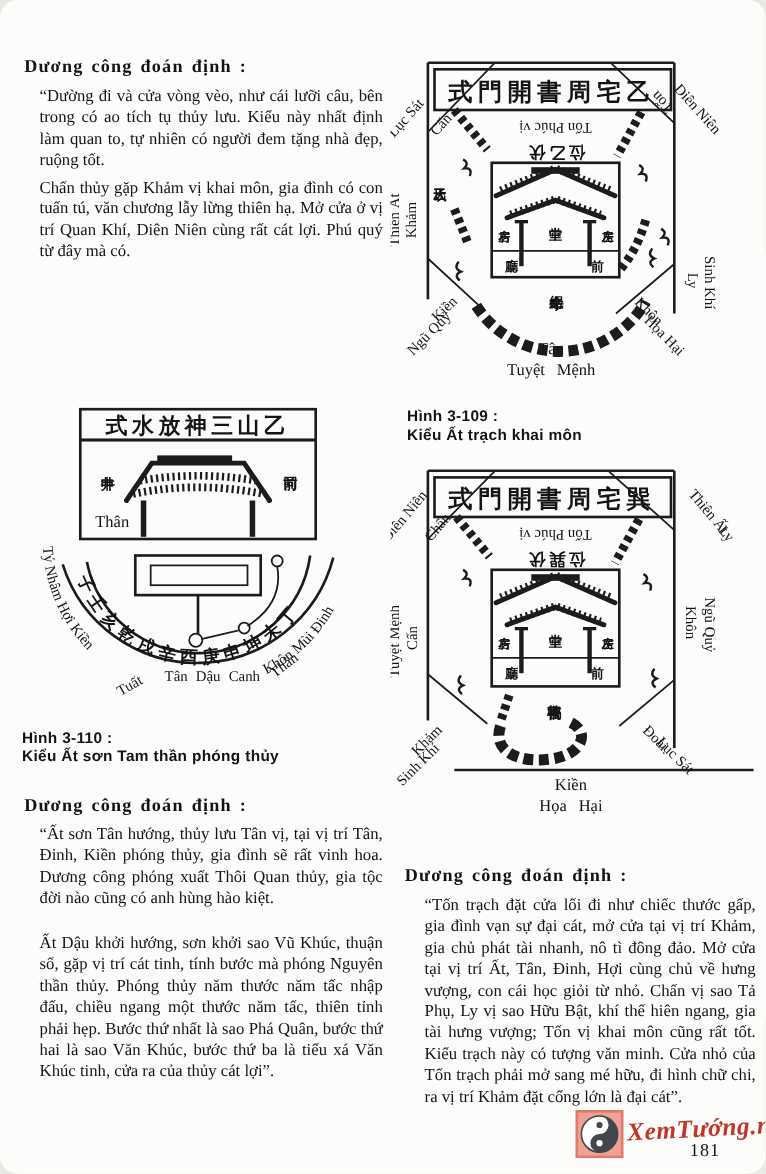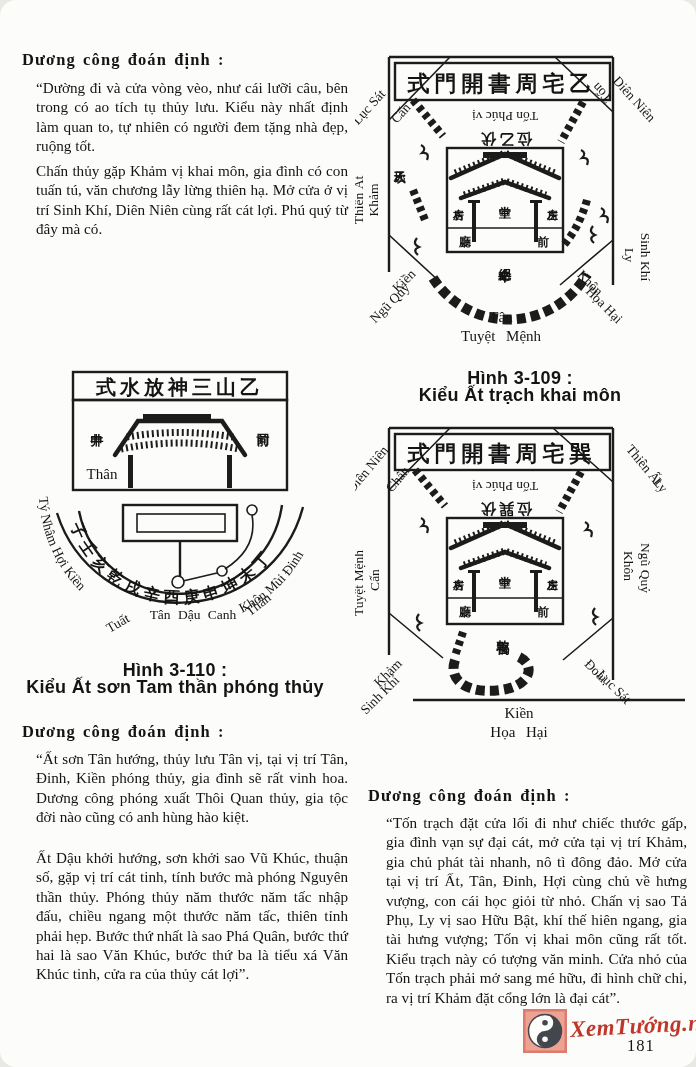--- a/index.html
+++ b/index.html
@@ -2,21 +2,21 @@
 <html><head>
 <meta charset="utf-8">
 <style>
   html,body{margin:0;padding:0;background:#e8e8e4;}
   .page{position:relative;width:696px;height:1067px;background:#fcfcfa;overflow:hidden;
         color:#141414;font-family:"Liberation Serif","DejaVu Serif",serif;border-radius:16px;}
   .abs{position:absolute;}
   .h{font-weight:bold;font-size:16.5px;letter-spacing:1.1px;word-spacing:2px;}
   .p{font-size:15.2px;line-height:19.4px;text-align:justify;}
   .cap{font-family:"Liberation Sans","DejaVu Sans",sans-serif;font-weight:bold;
-       font-size:18px;line-height:16.5px;text-align:center;letter-spacing:.3px;}
+       font-size:14px;line-height:16.5px;text-align:left;letter-spacing:.3px;}
   svg text{fill:#141414;}
   .cjk{font-family:"DejaVu Sans",sans-serif;font-weight:bold;}
   .vtext{writing-mode:vertical-rl;text-orientation:upright;}
   .lbl{font-family:"Liberation Serif",serif;font-size:13.5px;}
   .lbl2{font-family:"Liberation Serif",serif;font-size:15px;}
   .frame{stroke:#1c1c1c;stroke-width:2.4;fill:none;}
   .thin{stroke:#1c1c1c;stroke-width:1.6;fill:none;}
   .med{stroke:#1c1c1c;stroke-width:2.4;fill:none;}
   .roof{stroke:#1c1c1c;stroke-width:4.5;fill:none;stroke-linecap:round;}
   .hatch{stroke:#1c1c1c;stroke-width:7;fill:none;stroke-dasharray:2 3;}
@@ -28,21 +28,21 @@
            letter-spacing:.5px;display:inline-block;transform:rotate(-3deg);}
   .pgnum{font-size:16.5px;letter-spacing:1px;}
 </style>
 </head>
 <body>
 
 <div class="page">
 
   <div class="abs h" style="left:22px;top:50px;width:330px;">Dương công đoán định :</div>
   <div class="abs p" style="left:36px;top:78px;width:312px;">“Dường đi và cửa vòng vèo, như cái lưỡi câu, bên trong có ao tích tụ thủy lưu. Kiểu này nhất định làm quan to, tự nhiên có người đem tặng nhà đẹp, ruộng tốt.</div>
-  <div class="abs p" style="left:36px;top:161px;width:312px;">Chấn thủy gặp Khảm vị khai môn, gia đình có con tuấn tú, văn chương lẫy lừng thiên hạ. Mở cửa ở vị trí Sinh Khí, Diên Niên cùng rất cát lợi. Phú quý từ đây mà có.</div>
+  <div class="abs p" style="left:36px;top:161px;width:312px;">Chấn thủy gặp Khảm vị khai môn, gia đình có con tuấn tú, văn chương lẫy lừng thiên hạ. Mở cửa ở vị trí Quan Khí, Diên Niên cùng rất cát lợi. Phú quý từ đây mà có.</div>
 
   <div class="abs" style="left:25px;top:365px;width:320px;height:302px;">
     <svg width="320" height="302" viewBox="0 0 320 302">
       <defs>
         <path id="tp110" d="M42,147 A115,115 0 0 0 268,141"></path>
         <path id="vp110l" d="M14,126 A142,142 0 0 0 150,268"></path>
         <path id="vp110r" d="M208,252 A142,142 0 0 0 296,112"></path>
       </defs>
 
       <rect x="48" y="7" width="214" height="28" class="frame"></rect>

